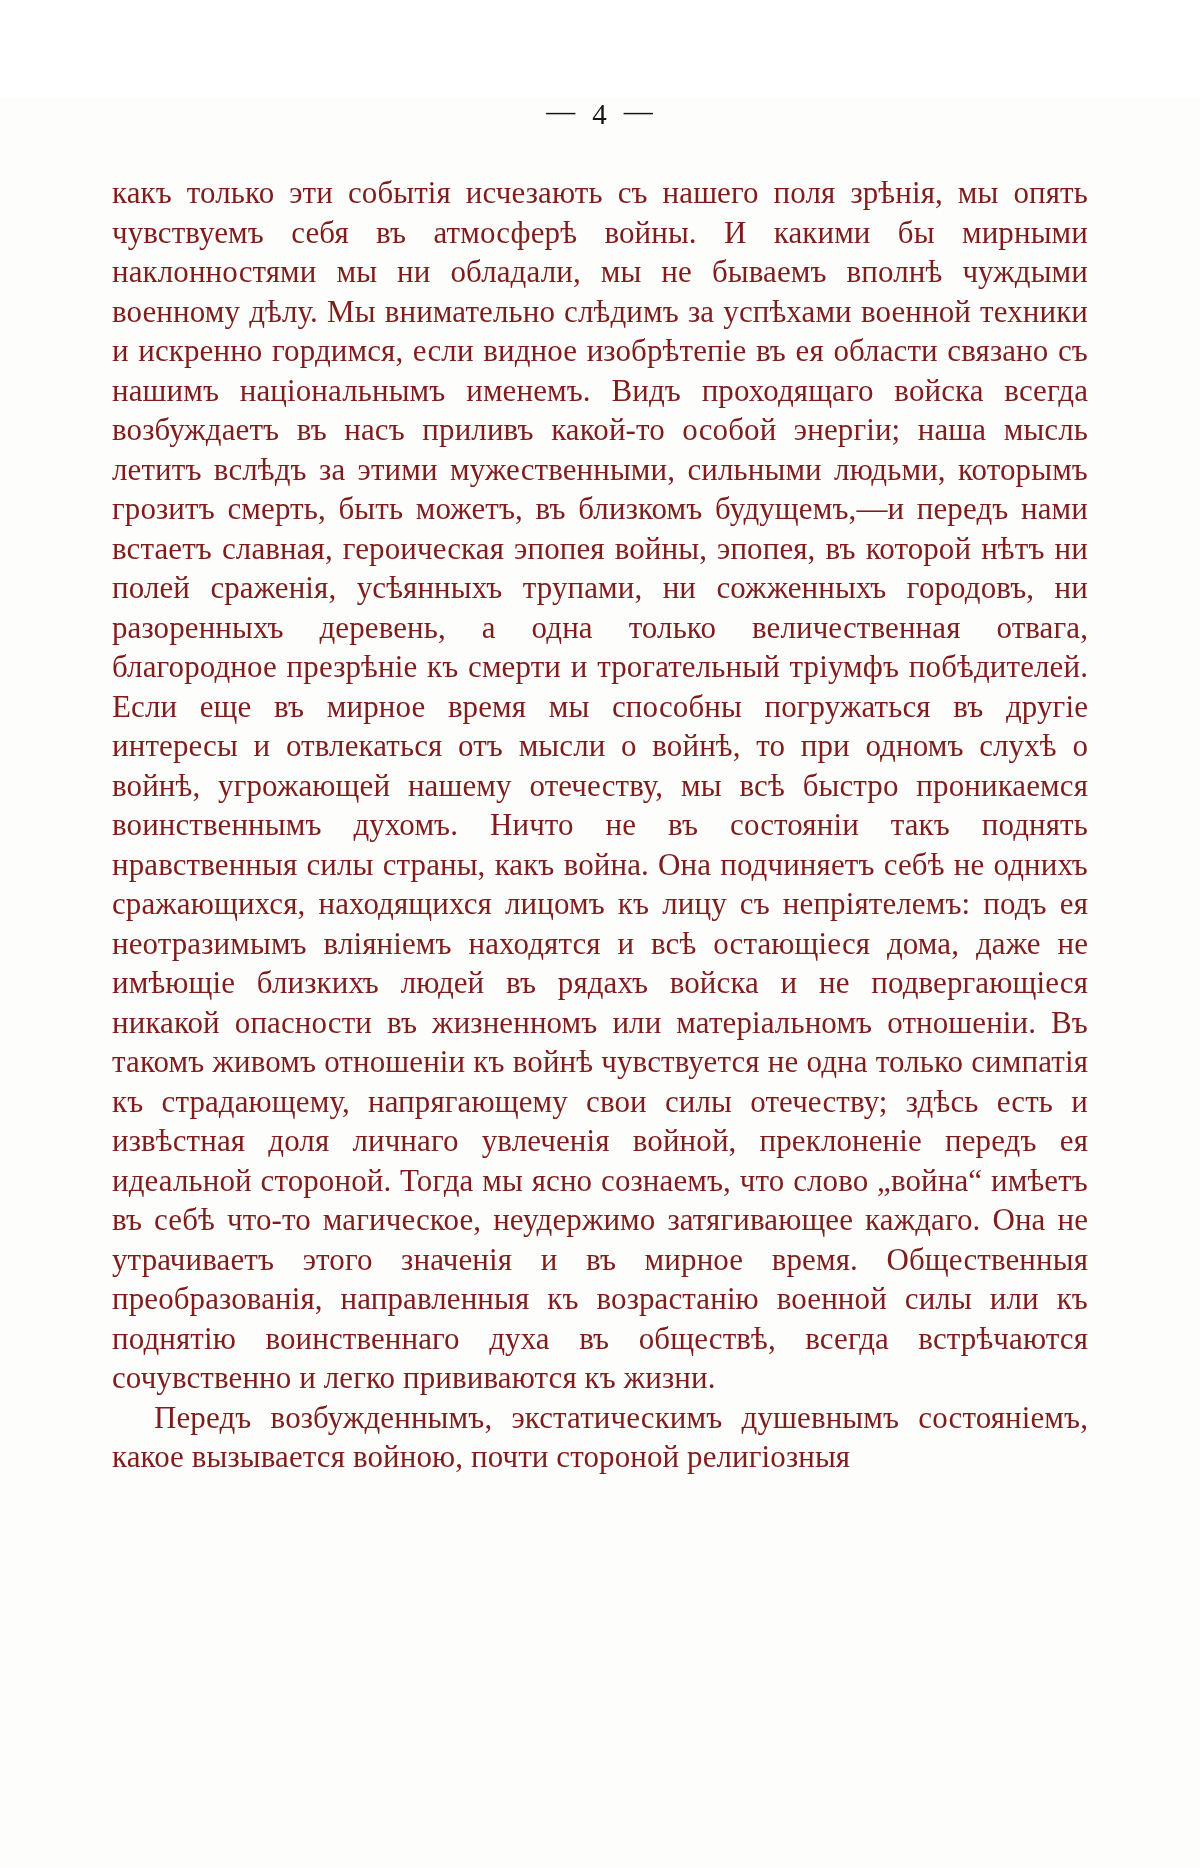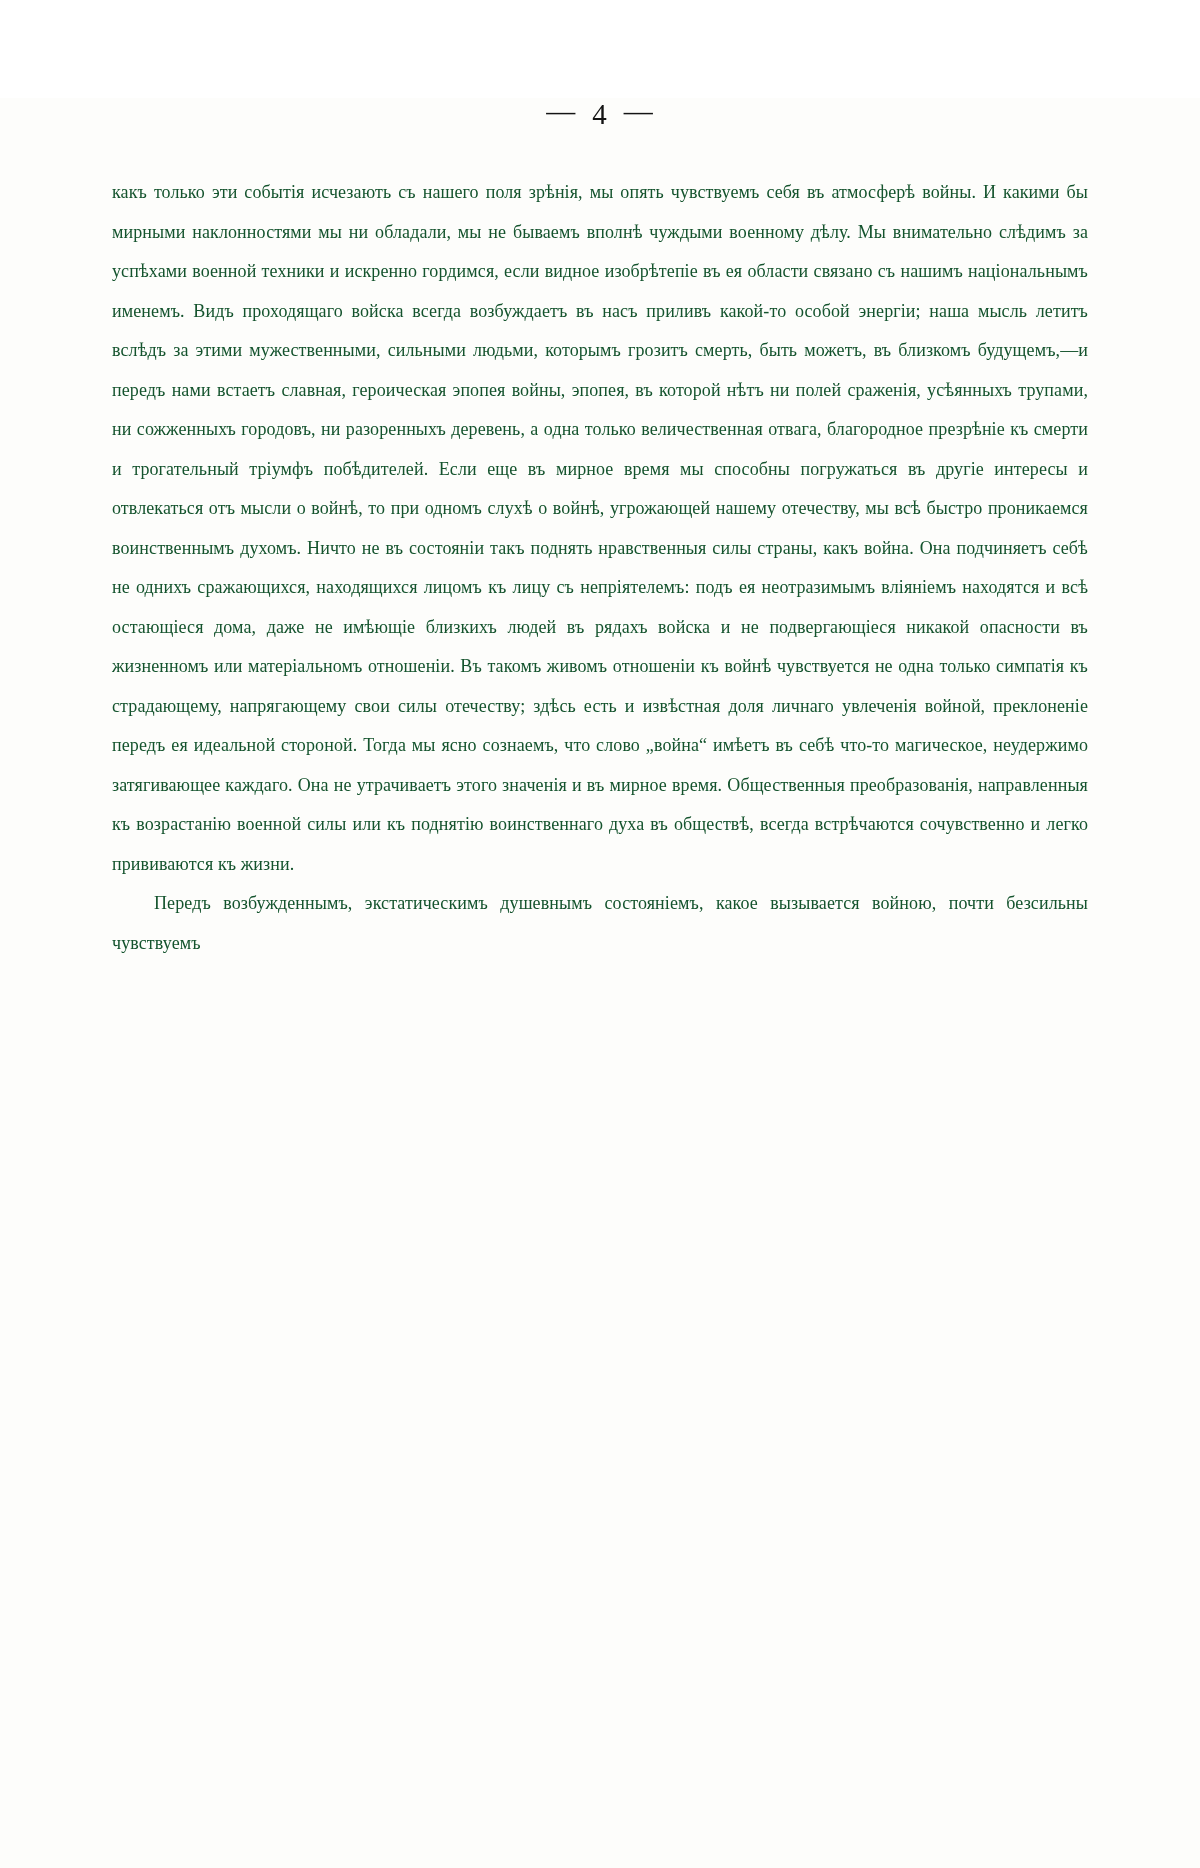--- a/index.html
+++ b/index.html
@@ -31,25 +31,25 @@
     font-family: "Liberation Serif", "DejaVu Serif", serif;
   }
   .page-number .dash {
     display: inline-block;
     margin: 0 16px;
     position: relative;
     top: -3px;
   }
   .body-text {
     margin: 42px 112px 0 112px;
-    font-size: 18px;
+    font-size: 31px;
     line-height: 39.5px;
     text-align: justify;
     text-justify: inter-word;
-    color: #14532d;
+    color: #7f1d1d;
     letter-spacing: 0.1px;
   }
   .para {
     margin: 0;
     text-indent: 0;
   }
   .para + .para {
     text-indent: 42px;
     margin-top: 0;
   }
@@ -58,16 +58,16 @@
 <body>
 
 <div class="page">
 
   <div class="page-number">
     <span class="dash">—</span><span>4</span><span class="dash">—</span>
   </div>
 
   <div class="body-text">
     <p class="para">какъ только эти событія исчезають съ нашего поля зрѣнія, мы опять чувствуемъ себя въ атмосферѣ войны. И какими бы мирными наклонностями мы ни обладали, мы не бываемъ вполнѣ чуждыми военному дѣлу. Мы внимательно слѣдимъ за успѣхами военной техники и искренно гордимся, если видное изобрѣтепіе въ ея области связано съ нашимъ національнымъ именемъ. Видъ проходящаго войска всегда возбуждаетъ въ насъ приливъ какой-то особой энергіи; наша мысль летитъ вслѣдъ за этими мужественными, сильными людьми, которымъ грозитъ смерть, быть можетъ, въ близкомъ будущемъ,—и передъ нами встаетъ славная, героическая эпопея войны, эпопея, въ которой нѣтъ ни полей сраженія, усѣянныхъ трупами, ни сожженныхъ городовъ, ни разоренныхъ деревень, а одна только величественная отвага, благородное презрѣніе къ смерти и трогательный тріумфъ побѣдителей. Если еще въ мирное время мы способны погружаться въ другіе интересы и отвлекаться отъ мысли о войнѣ, то при одномъ слухѣ о войнѣ, угрожающей нашему отечеству, мы всѣ быстро проникаемся воинственнымъ духомъ. Ничто не въ состояніи такъ поднять нравственныя силы страны, какъ война. Она подчиняетъ себѣ не однихъ сражающихся, находящихся лицомъ къ лицу съ непріятелемъ: подъ ея неотразимымъ вліяніемъ находятся и всѣ остающіеся дома, даже не имѣющіе близкихъ людей въ рядахъ войска и не подвергающіеся никакой опасности въ жизненномъ или матеріальномъ отношеніи. Въ такомъ живомъ отношеніи къ войнѣ чувствуется не одна только симпатія къ страдающему, напрягающему свои силы отечеству; здѣсь есть и извѣстная доля личнаго увлеченія войной, преклоненіе передъ ея идеальной стороной. Тогда мы ясно сознаемъ, что слово „война“ имѣетъ въ себѣ что-то магическое, неудержимо затягивающее каждаго. Она не утрачиваетъ этого значенія и въ мирное время. Общественныя преобразованія, направленныя къ возрастанію военной силы или къ поднятію воинственнаго духа въ обществѣ, всегда встрѣчаются сочувственно и легко прививаются къ жизни.</p>
-    <p class="para">Передъ возбужденнымъ, экстатическимъ душевнымъ состояніемъ, какое вызывается войною, почти безсильны чувствуемъ</p>
+    <p class="para">Передъ возбужденнымъ, экстатическимъ душевнымъ состояніемъ, какое вызывается войною, почти стороной религіозныя</p>
   </div>
 
 </div>
 
 </body></html>

